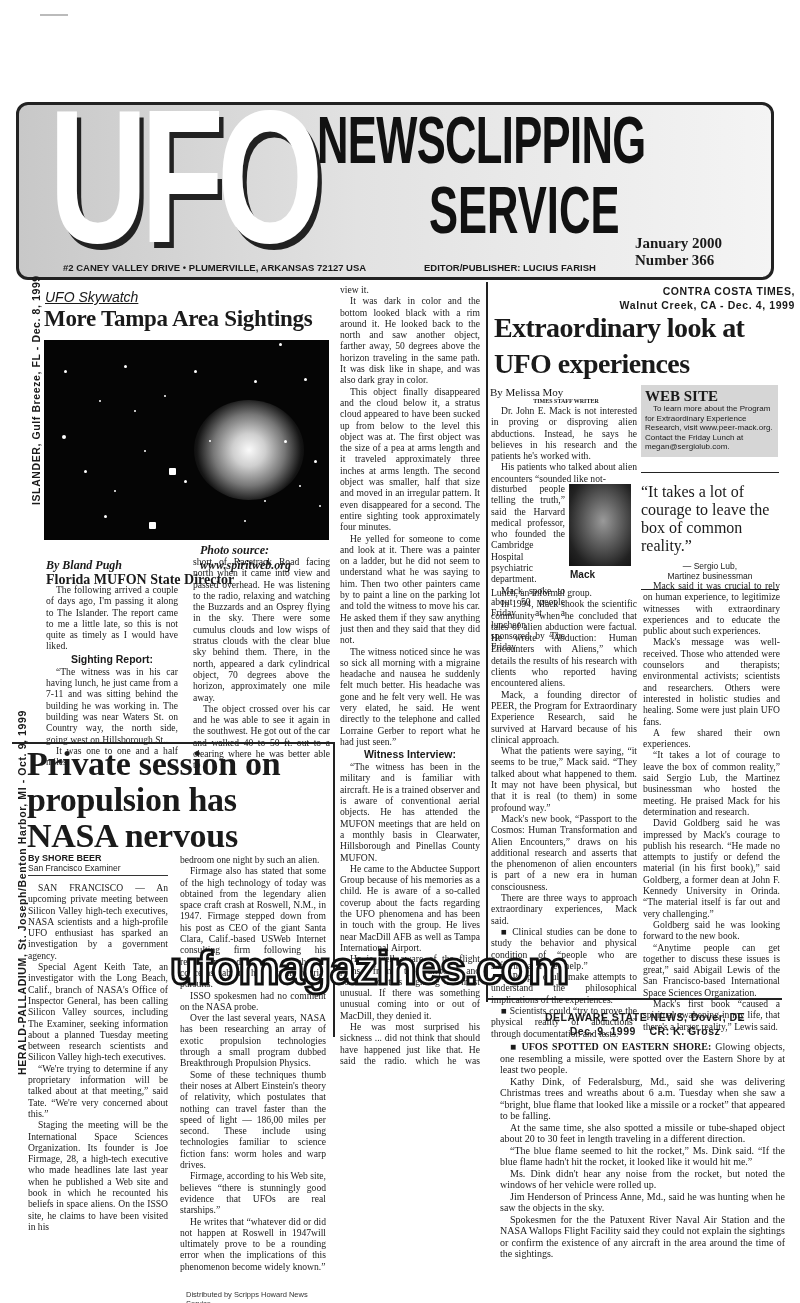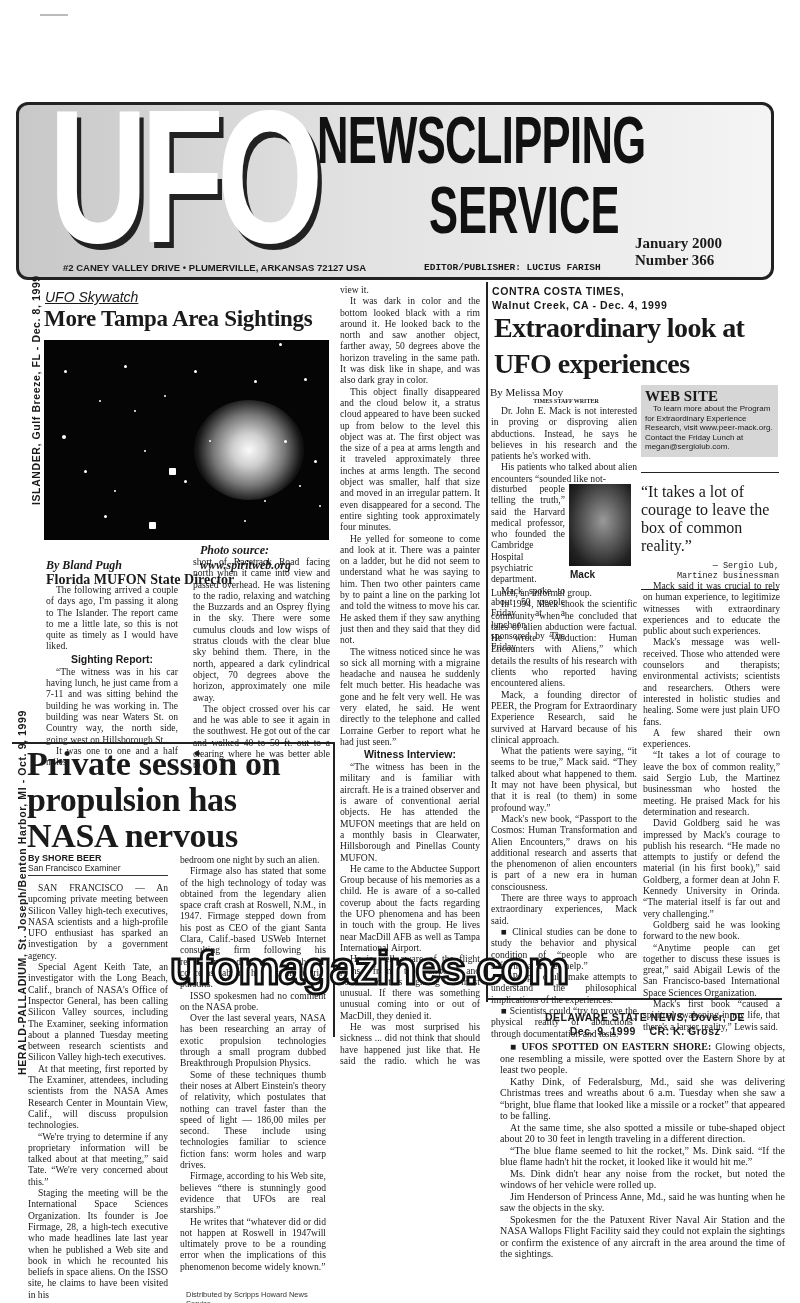--- a/index.html
+++ b/index.html
@@ -7,21 +7,21 @@
 body{position:relative;font-family:"Liberation Serif","DejaVu Serif",serif;color:#1a1a1a}
 .abs{position:absolute}
 p{font-size:9.6px;line-height:11.3px;text-align:justify;text-indent:10px}
 .topmark{left:40px;top:14px;width:28px;height:2px;background:#bbb}
 
 .mast{left:16px;top:102px;width:758px;height:178px;border:3px solid #222;border-radius:12px;background:linear-gradient(90deg,#c8c8c8 0%,#e2e2e2 45%,#f4f4f4 100%);overflow:hidden}
 .ufo{left:30px;top:-24px;font-family:"Liberation Sans",sans-serif;font-weight:bold;font-size:190px;letter-spacing:-10px;color:#fff;line-height:1;text-shadow:6px 6px 0 #222;transform:scaleX(0.72);transform-origin:left top}
 .news1{left:298px;top:2px;font-family:"Liberation Sans",sans-serif;font-weight:bold;font-size:66px;line-height:1;color:#111;transform:scaleX(0.66);transform-origin:left top;letter-spacing:-1px;white-space:nowrap}
 .news2{left:410px;top:72px;font-family:"Liberation Sans",sans-serif;font-weight:bold;font-size:66px;line-height:1;color:#111;transform:scaleX(0.66);transform-origin:left top;white-space:nowrap}
 .addr{left:44px;top:157px;font-family:"Liberation Sans",sans-serif;font-weight:bold;font-size:9.5px;white-space:nowrap}
-.editor{left:405px;top:157px;font-family:Liberation Mono, monospace;font-weight:bold;font-size:9.5px;white-space:nowrap}
+.editor{left:405px;top:157px;font-family:Liberation Sans, sans-serif;font-weight:bold;font-size:9.5px;white-space:nowrap}
 .issue{left:616px;top:130px;font-family:"Liberation Serif",serif;font-weight:bold;font-size:15px;line-height:17px}
 
 .vlabel{font-family:"Liberation Sans",sans-serif;font-weight:bold;font-size:10.5px;letter-spacing:0.6px;white-space:nowrap;transform:rotate(-90deg);transform-origin:left top}
 
 .kicker{left:45px;top:289px;font-family:"Liberation Sans",sans-serif;font-style:italic;font-size:14px;text-decoration:underline}
 .h1a{left:44px;top:306px;font-size:23px;font-weight:bold;letter-spacing:-0.3px;white-space:nowrap}
 .photo{left:44px;top:340px;width:285px;height:200px;background:#050505;overflow:hidden}
 .nebula{left:150px;top:60px;width:110px;height:100px;border-radius:50%;background:radial-gradient(circle,#fafafa 0%,#cfcfcf 22%,#777 48%,rgba(60,60,60,0.3) 70%,rgba(0,0,0,0) 80%)}
 .star{position:absolute;background:#fff;border-radius:50%}
 .caption{left:200px;top:543px;font-size:12px;font-style:italic;font-weight:bold;width:128px;text-align:left}
@@ -31,30 +31,30 @@
 .subhead{font-family:"Liberation Sans",sans-serif;font-weight:bold;font-size:10.5px;text-align:center;margin:1px 0}
 
 .rule-v{position:absolute;background:#222}
 .rule-h{position:absolute;background:#222}
 
 .h1b{left:27px;top:746px;font-size:34px;line-height:36px;font-weight:bold;letter-spacing:-0.3px}
 .by2{left:28px;top:853px;font-family:"Liberation Sans",sans-serif;font-weight:bold;font-size:9px}
 .src2{left:28px;top:863px;font-family:"Liberation Sans",sans-serif;font-size:8.5px;border-bottom:1px solid #333;width:140px;padding-bottom:2px}
 .small-sans{font-family:"Liberation Sans",sans-serif;font-size:7.5px;color:#333}
 
-.paper3{left:492px;top:284px;width:303px;text-align:left;font-family:"Liberation Sans",sans-serif;font-weight:bold;font-size:10.5px;line-height:14px;letter-spacing:0.6px}
+.paper3{left:492px;top:284px;width:303px;text-align:right;font-family:"Liberation Sans",sans-serif;font-weight:bold;font-size:10.5px;line-height:14px;letter-spacing:0.6px}
 .h1c{left:494px;top:310px;font-size:28px;line-height:36px;font-weight:bold;letter-spacing:-0.6px;white-space:nowrap}
 .by3{left:490px;top:386px;width:152px;text-align:left;font-size:11px}
 .staff3{left:490px;top:398px;width:152px;text-align:center;font-size:6px;font-weight:bold}
 .webbox{left:641px;top:385px;width:137px;height:72px;background:#d6d6d6;padding:3px 4px}
 .webbox .t{font-size:15px;font-weight:bold;line-height:16px}
 .webbox .b{font-family:"Liberation Sans",sans-serif;font-size:8px;line-height:9.6px;text-indent:8px}
 .pullq{left:641px;top:472px;width:138px;border-top:1.5px solid #222;border-bottom:1.5px solid #222;padding:10px 0 8px}
 .pullq .q{font-size:16px;line-height:18px}
-.pullq .a{font-family:Liberation Mono, monospace;font-size:8.5px;text-align:right;line-height:10px;margin-top:6px}
+.pullq .a{font-family:Liberation Sans, sans-serif;font-size:8.5px;text-align:center;line-height:10px;margin-top:6px}
 .mackphoto{left:569px;top:484px;width:62px;height:82px;background:radial-gradient(ellipse at 55% 45%,#9a9a9a 0%,#5a5a5a 40%,#222 75%,#111 100%)}
 .mackcap{left:570px;top:569px;font-family:"Liberation Sans",sans-serif;font-weight:bold;font-size:10px}
 
 .paper4{left:490px;top:1010px;width:310px;text-align:center;font-family:"Liberation Sans",sans-serif;font-weight:bold;font-size:10.5px;line-height:14px;letter-spacing:0.5px}
 
 .wm{left:170px;top:945px;font-family:"Liberation Sans",sans-serif;font-weight:bold;font-size:46px;color:#fff;-webkit-text-stroke:3px #111;letter-spacing:-1px;white-space:nowrap;line-height:1}
 </style>
 </head>
 <body>
 
@@ -135,21 +135,20 @@
 <div class="rule-v" style="left:333px;top:742px;width:2px;height:295px"></div>
 <div class="rule-h" style="left:488px;top:998px;width:294px;height:2px"></div>
 
 <div class="abs vlabel" style="left:16px;top:1075px;">HERALD-PALLADIUM, St. Joseph/Benton Harbor, MI - Oct. 9, 1999</div>
 <h1 class="abs h1b" style="width:300px">Private session on propulsion has NASA nervous</h1>
 <div class="abs by2">By SHORE BEER</div>
 <div class="abs src2">San Francisco Examiner</div>
 <div class="col" style="left:28px;top:882px;width:140px">
   <p>SAN FRANCISCO — An upcoming private meeting between Silicon Valley high-tech executives, NASA scientists and a high-profile UFO enthusiast has sparked an investigation by a government agency.</p>
   <p>Special Agent Keith Tate, an investigator with the Long Beach, Calif., branch of NASA's Office of Inspector General, has been calling Silicon Valley sources, including The Examiner, seeking information about a planned Tuesday meeting between research scientists and Silicon Valley high-tech executives.</p>
-  <p>At that meeting, first reported by The Examiner, attendees, including scientists from the NASA Ames Research Center in Mountain View, Calif., will discuss propulsion technologies.</p>
   <p>“We're trying to determine if any proprietary information will be talked about at that meeting,” said Tate. “We're very concerned about this.”</p>
   <p>Staging the meeting will be the International Space Sciences Organization. Its founder is Joe Firmage, 28, a high-tech executive who made headlines late last year when he published a Web site and book in which he recounted his beliefs in space aliens. On the ISSO site, he claims to have been visited in his</p>
 </div>
 <div class="col" style="left:180px;top:854px;width:146px">
   <p style="text-indent:0">bedroom one night by such an alien.</p>
   <p>Firmage also has stated that some of the high technology of today was obtained from the legendary alien space craft crash at Roswell, N.M., in 1947. Firmage stepped down from his post as CEO of the giant Santa Clara, Calif.-based USWeb Internet consulting firm following his revelations, due to shareholder concerns about his extraterrestrial pursuits.</p>
   <p>ISSO spokesmen had no comment on the NASA probe.</p>
   <p>Over the last several years, NASA has been researching an array of exotic propulsion technologies through a small program dubbed Breakthrough Propulsion Physics.</p>
   <p>Some of these techniques thumb their noses at Albert Einstein's theory of relativity, which postulates that nothing can travel faster than the speed of light — 186,00 miles per second. These include using technologies familiar to science fiction fans: worm holes and warp drives.</p>
   <p>Firmage, according to his Web site, believes “there is stunningly good evidence that UFOs are real starships.”</p>

